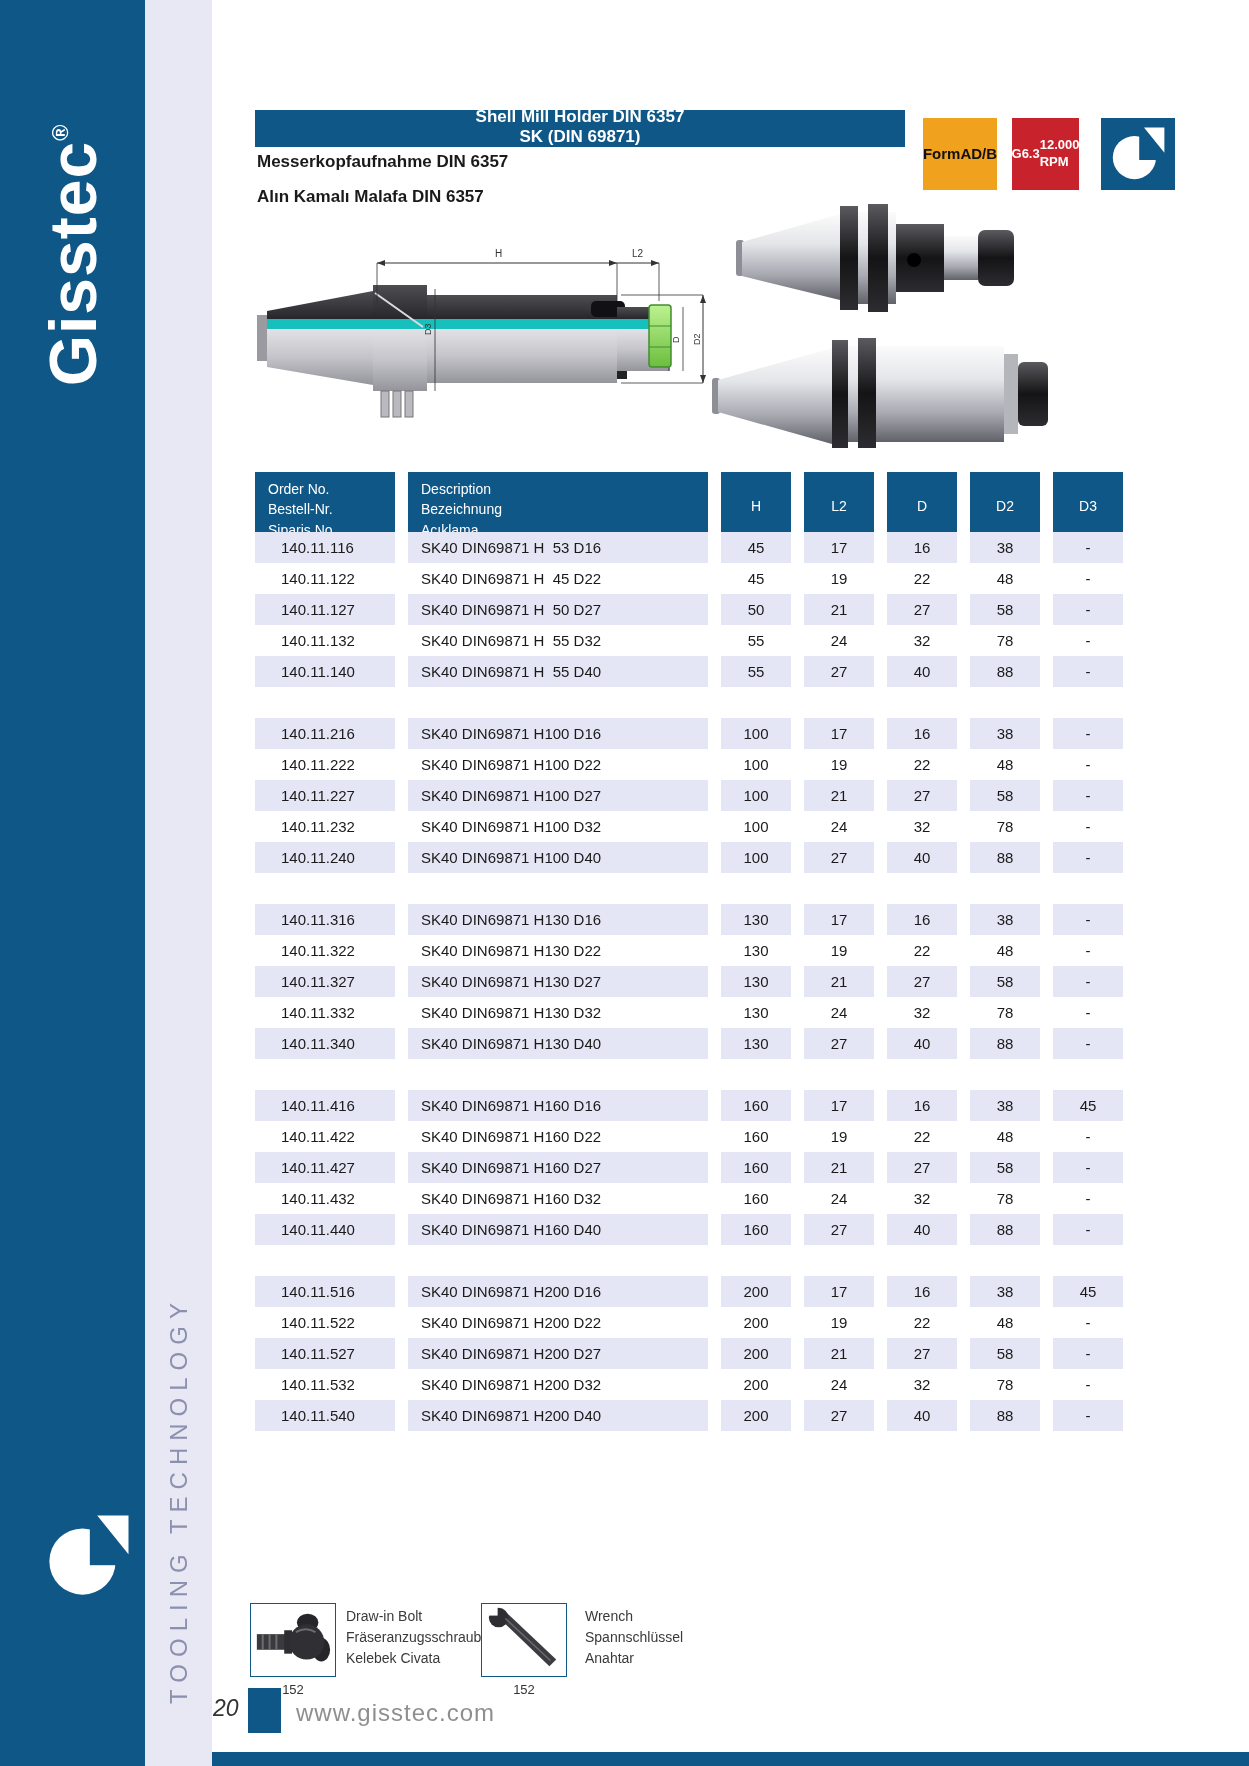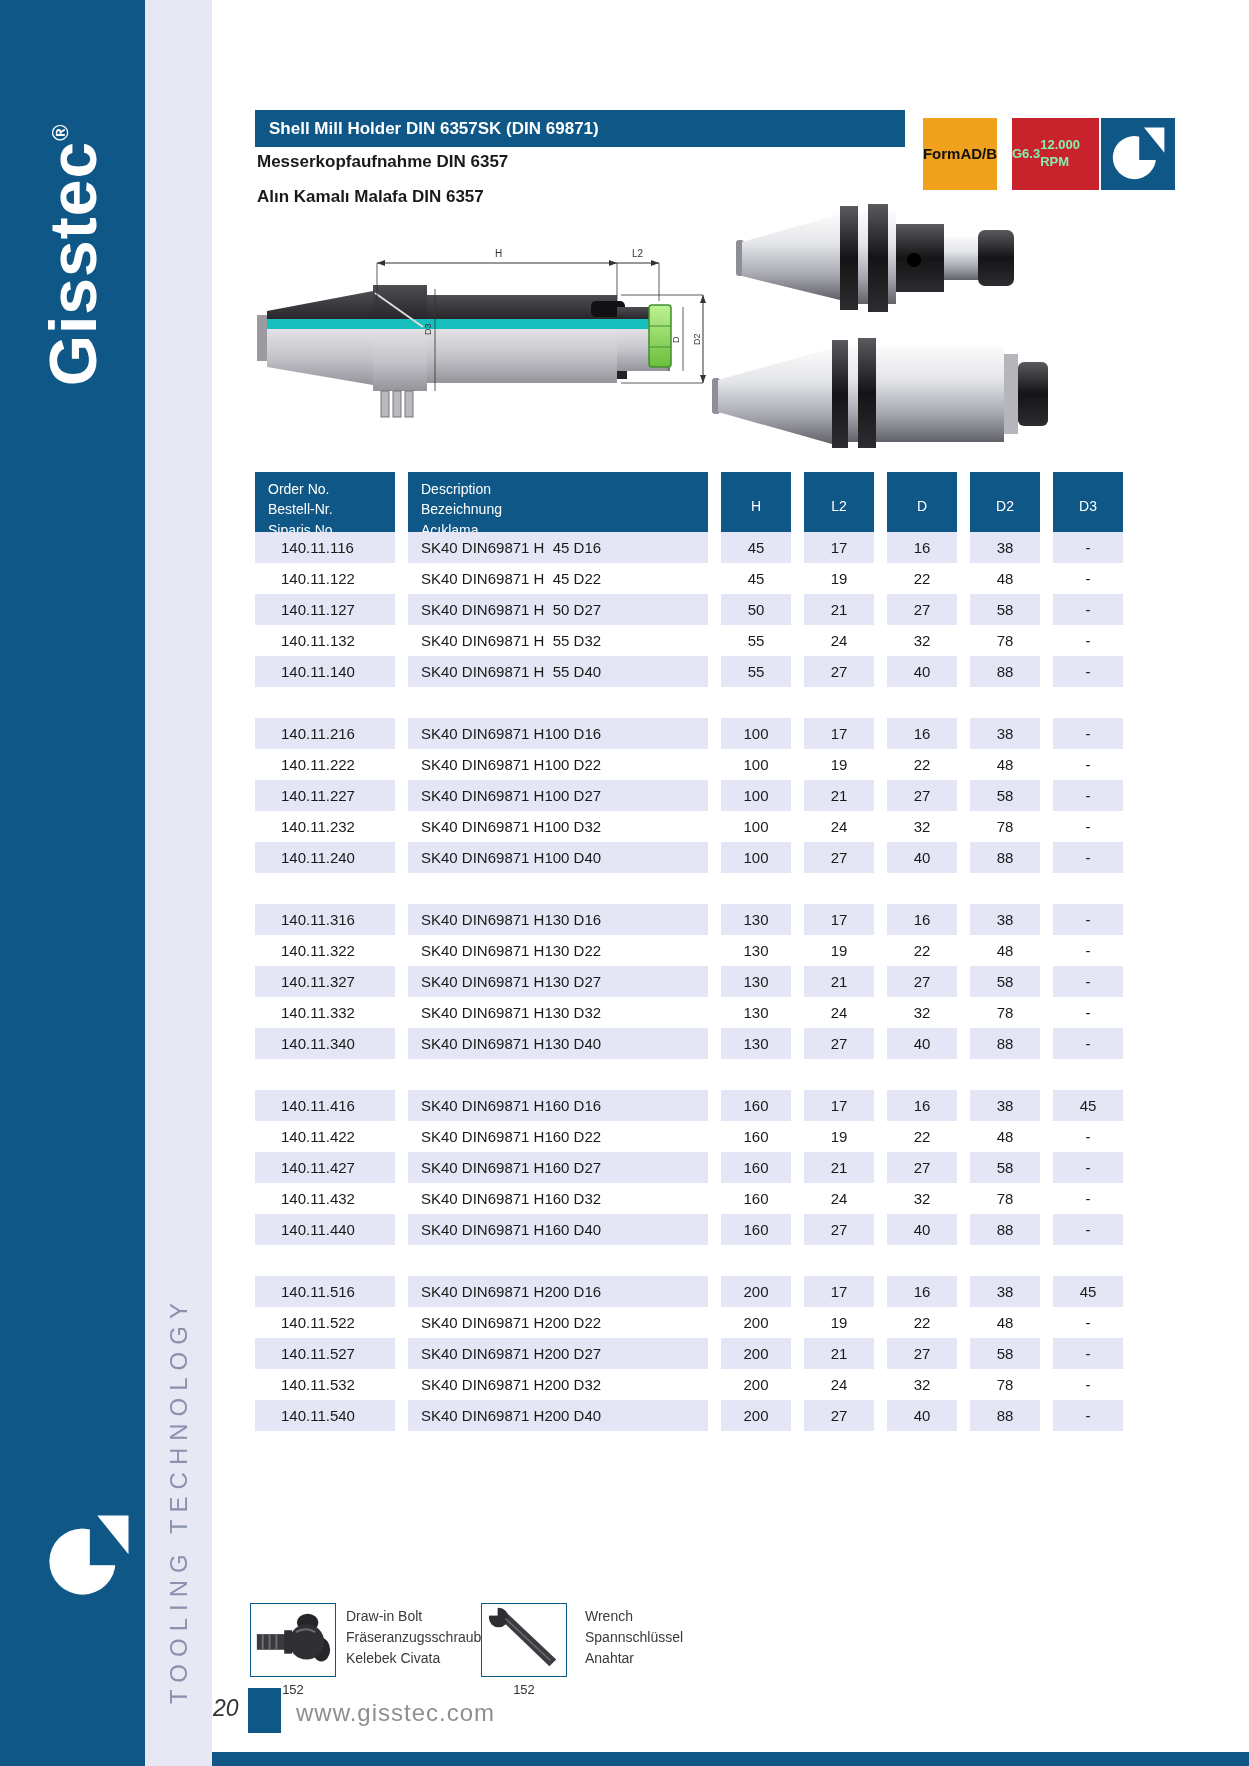--- a/index.html
+++ b/index.html
@@ -14,28 +14,28 @@
   #brand-wrap { left:14px; top:80px; width:118px; height:350px; display:flex; align-items:center; justify-content:center; }
   .vtext { transform:rotate(-90deg); white-space:nowrap; }
   #brand-text { font-size:66px; font-weight:bold; color:#ffffff; letter-spacing:1px; }
   #brand-text sup { font-size:22px; vertical-align:28px; }
   #strip { left:145px; top:0; width:67px; height:1766px; background:#E7E8F4; }
   #tagline-wrap { left:145px; top:1320px; width:67px; height:360px; display:flex; align-items:center; justify-content:center; }
   #tagline { font-size:24px; letter-spacing:7px; color:#8A90AE; }
 
   
   #titlebar { left:255px; top:110px; width:650px; height:37px; background:#0F5787;
-    display:flex; align-items:center; justify-content:flex-start; padding:0 14px; box-sizing:border-box; }
+    display:flex; align-items:center; justify-content:flex-end; padding:0 14px; box-sizing:border-box;flex-direction:column; }
   #titlebar span { color:#fff; font-weight:bold; font-size:17px; }
   #subtitle-de { left:257px; top:152px; font-size:17px; font-weight:bold; }
   #subtitle-tr { left:257px; top:187px; font-size:17px; font-weight:bold; }
 
   .badge { top:118px; width:74px; height:72px; display:flex; align-items:center; justify-content:center; line-height:1.3; }
   #badge-form { left:923px; background:#F0A11E; color:#111; font-weight:bold; font-size:15px; }
-  #badge-balance { left:1012px; width:87px; background:#C8232C; color:#86efac; font-weight:bold; font-size:13px; }
+  #badge-balance { left:1012px; width:67px; background:#C8232C; color:#ffffff; font-weight:bold; font-size:13px; }
   #badge-logo { left:1101px; background:#0F5787; padding:6px; box-sizing:border-box; }
 
   
   #table { left:255px; top:472px; width:868px; }
   .tgrid { display:grid; grid-template-columns:140px 300px 70px 70px 70px 70px 70px; column-gap:13px; }
   .thead { height:56px; }
   .th { background:#0F5787; color:#fff; font-size:14px; line-height:1.45; padding:7px 0 0 13px; box-sizing:border-box; }
   .th-dim { display:flex; align-items:center; justify-content:center; padding:0; }
   .trow { height:31px; }
   .tcell { line-height:31px; font-size:15px; text-align:center; overflow:hidden; }
@@ -238,21 +238,21 @@
       <div class="th th-dim">H</div>
       <div class="th th-dim">L2</div>
       <div class="th th-dim">D</div>
       <div class="th th-dim">D2</div>
       <div class="th th-dim">D3</div>
     </div>
     <div>
         <div class="tgroup">
           <div class="tgrid trow alt">
             <div class="tcell c-order">140.11.116</div>
-            <div class="tcell c-desc">SK40 DIN69871 H  45 D16</div>
+            <div class="tcell c-desc">SK40 DIN69871 H  53 D16</div>
             <div class="tcell c-dim">45</div>
             <div class="tcell c-dim">17</div>
             <div class="tcell c-dim">16</div>
             <div class="tcell c-dim">38</div>
             <div class="tcell c-dim">-</div>
           </div>
           <div class="tgrid trow">
             <div class="tcell c-order">140.11.122</div>
             <div class="tcell c-desc">SK40 DIN69871 H  45 D22</div>
             <div class="tcell c-dim">45</div>

